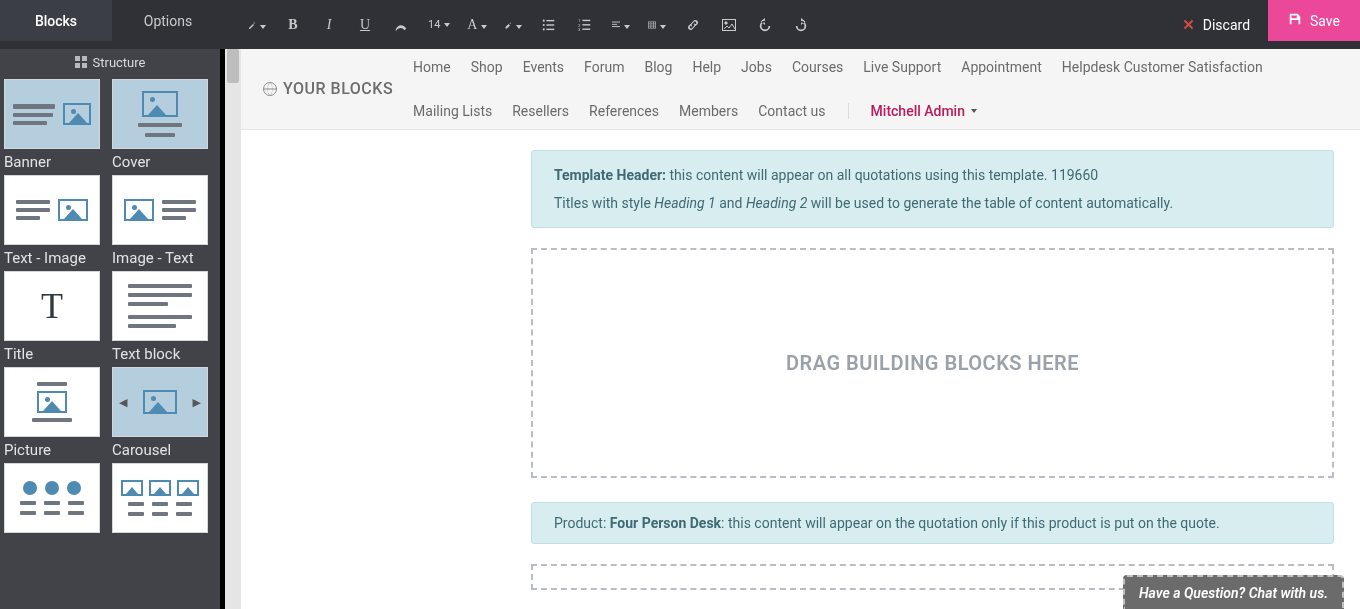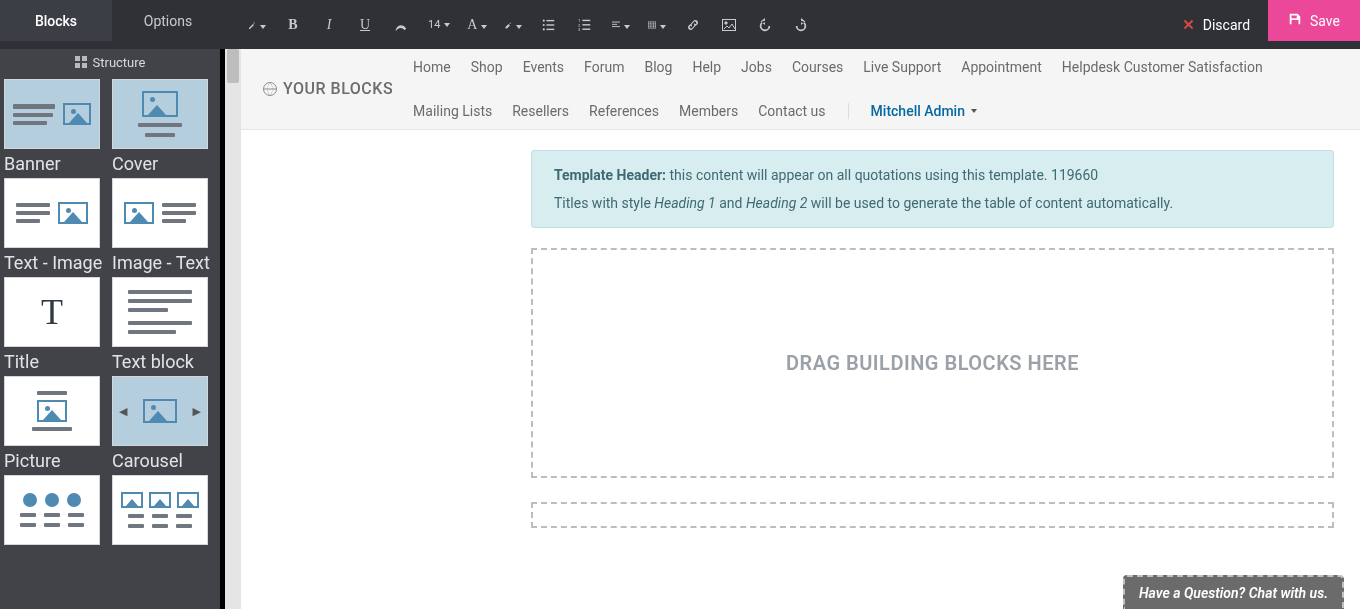--- a/index.html
+++ b/index.html
@@ -63,21 +63,21 @@
     linear-gradient(#b8b9bb,#b8b9bb) 7px 0/5px 5px no-repeat,
     linear-gradient(#b8b9bb,#b8b9bb) 0 7px/5px 5px no-repeat,
     linear-gradient(#b8b9bb,#b8b9bb) 7px 7px/5px 5px no-repeat; }
   .block-grid { padding: 4px; display: grid; grid-template-columns: 1fr 1fr; gap: 4px 4px; }
   .block-item { display: flex; flex-direction: column; gap: 4px; cursor: grab; }
   .block-thumb {
     width: 96px; height: 70px; background: #fff; border: 1px solid #d4d7da;
     display: flex; align-items: center; justify-content: center; position: relative;
   }
   .block-thumb.blue { background: #b5cede; }
-  .block-label { font-size: 18px; color: #e2e3e5; }
+  .block-label { font-size: 15px; color: #e2e3e5; }
 
   .thumb-lines { display: flex; flex-direction: column; gap: 4px; align-items:flex-start; }
   .thumb-line { height: 4px; background: #6f7680; border-radius: 1px; }
   .thumb-line.lg { width: 42px; height:5px;}
   .thumb-line.md { width: 48px; }
   .thumb-line.sm { width: 32px; }
   .thumb-img-icon {
     width: 36px; height: 26px; border: 2px solid #4e8ab2; display: inline-block; position: relative;
   }
   .thumb-img-icon::before {  content:""; position:absolute; top:4px; left:6px; width:5px; height:5px; background:#4e8ab2; border-radius:50%; }
@@ -93,21 +93,21 @@
   .site-header {
     background: #f5f5f5; border-bottom: 1px solid #e5e5e5;
     padding: 10px 22px 10px 22px; display: flex; align-items: flex-start; gap: 20px;
   }
   .brand { display: flex; align-items: center; gap: 6px; color: #6d6d6d; font-weight: 500; letter-spacing: .5px; margin-top:20px;}
   .brand .globe { width:14px; height:14px; border:1.5px solid #8c8c8c; border-radius:50%; position:relative;}
   .brand .globe::after{content:"";position:absolute;inset:0;border-left:1.5px solid #8c8c8c;border-right:1.5px solid #8c8c8c;border-radius:50%;transform:scaleX(.45);}
   .brand .globe::before{content:"";position:absolute;top:50%;left:0;right:0;border-top:1.5px solid #8c8c8c;transform:translateY(-50%);}
   .nav-wrap { flex:1; display:flex; flex-wrap:wrap; gap: 14px 20px; font-size:14px; }
   .nav-link { color:#6b6b6b; cursor:pointer; white-space:nowrap;}
-  .nav-link.admin { color:#0369a1; font-weight:500; display:flex; align-items:center; gap:6px;}
+  .nav-link.admin { color:#be185d; font-weight:500; display:flex; align-items:center; gap:6px;}
   .nav-link.admin::after{content:"";border-top:4px solid #555;border-left:3px solid transparent;border-right:3px solid transparent;}
   .nav-sep{ width:1px; align-self:stretch; background:#ddd; margin:0 2px;}
 
   .content-area { padding: 20px 26px 40px 290px; position:relative;}
   .info-box {
     background: #d8edf0; border:1px solid #bfe1e6; border-radius:3px;
     padding: 16px 22px; color:#3f6a73; font-size:14px; margin-bottom:20px;
   }
   .info-box p{ margin-top:12px;}
   .info-box .strong{ font-weight:700; color:#3f6a73;}
@@ -425,19 +425,22 @@
         <div>
           <span class="strong">Template Header:</span><span> this content will appear on all quotations using this template.</span>
         119660</div>
         <p>
           <span>Titles with style </span><span class="em">Heading 1</span><span> and </span><span class="em">Heading 2</span><span> will be used to generate the table of content automatically.</span>
         </p>
       </div>
 
       <div class="dropzone">DRAG BUILDING BLOCKS HERE</div>
 
+      <div class="info-box" style="padding:12px 22px">
+        <span>Product: </span><span class="strong">Four Person Desk</span><span>: this content will appear on the quotation only if this product is put on the quote.</span>
+      </div>
 
       <div class="dropzone small"></div>
     </div>
   </div>
 </div>
 
 <div class="chat-widget">Have a Question? Chat with us.</div>
 
 </body></html>

